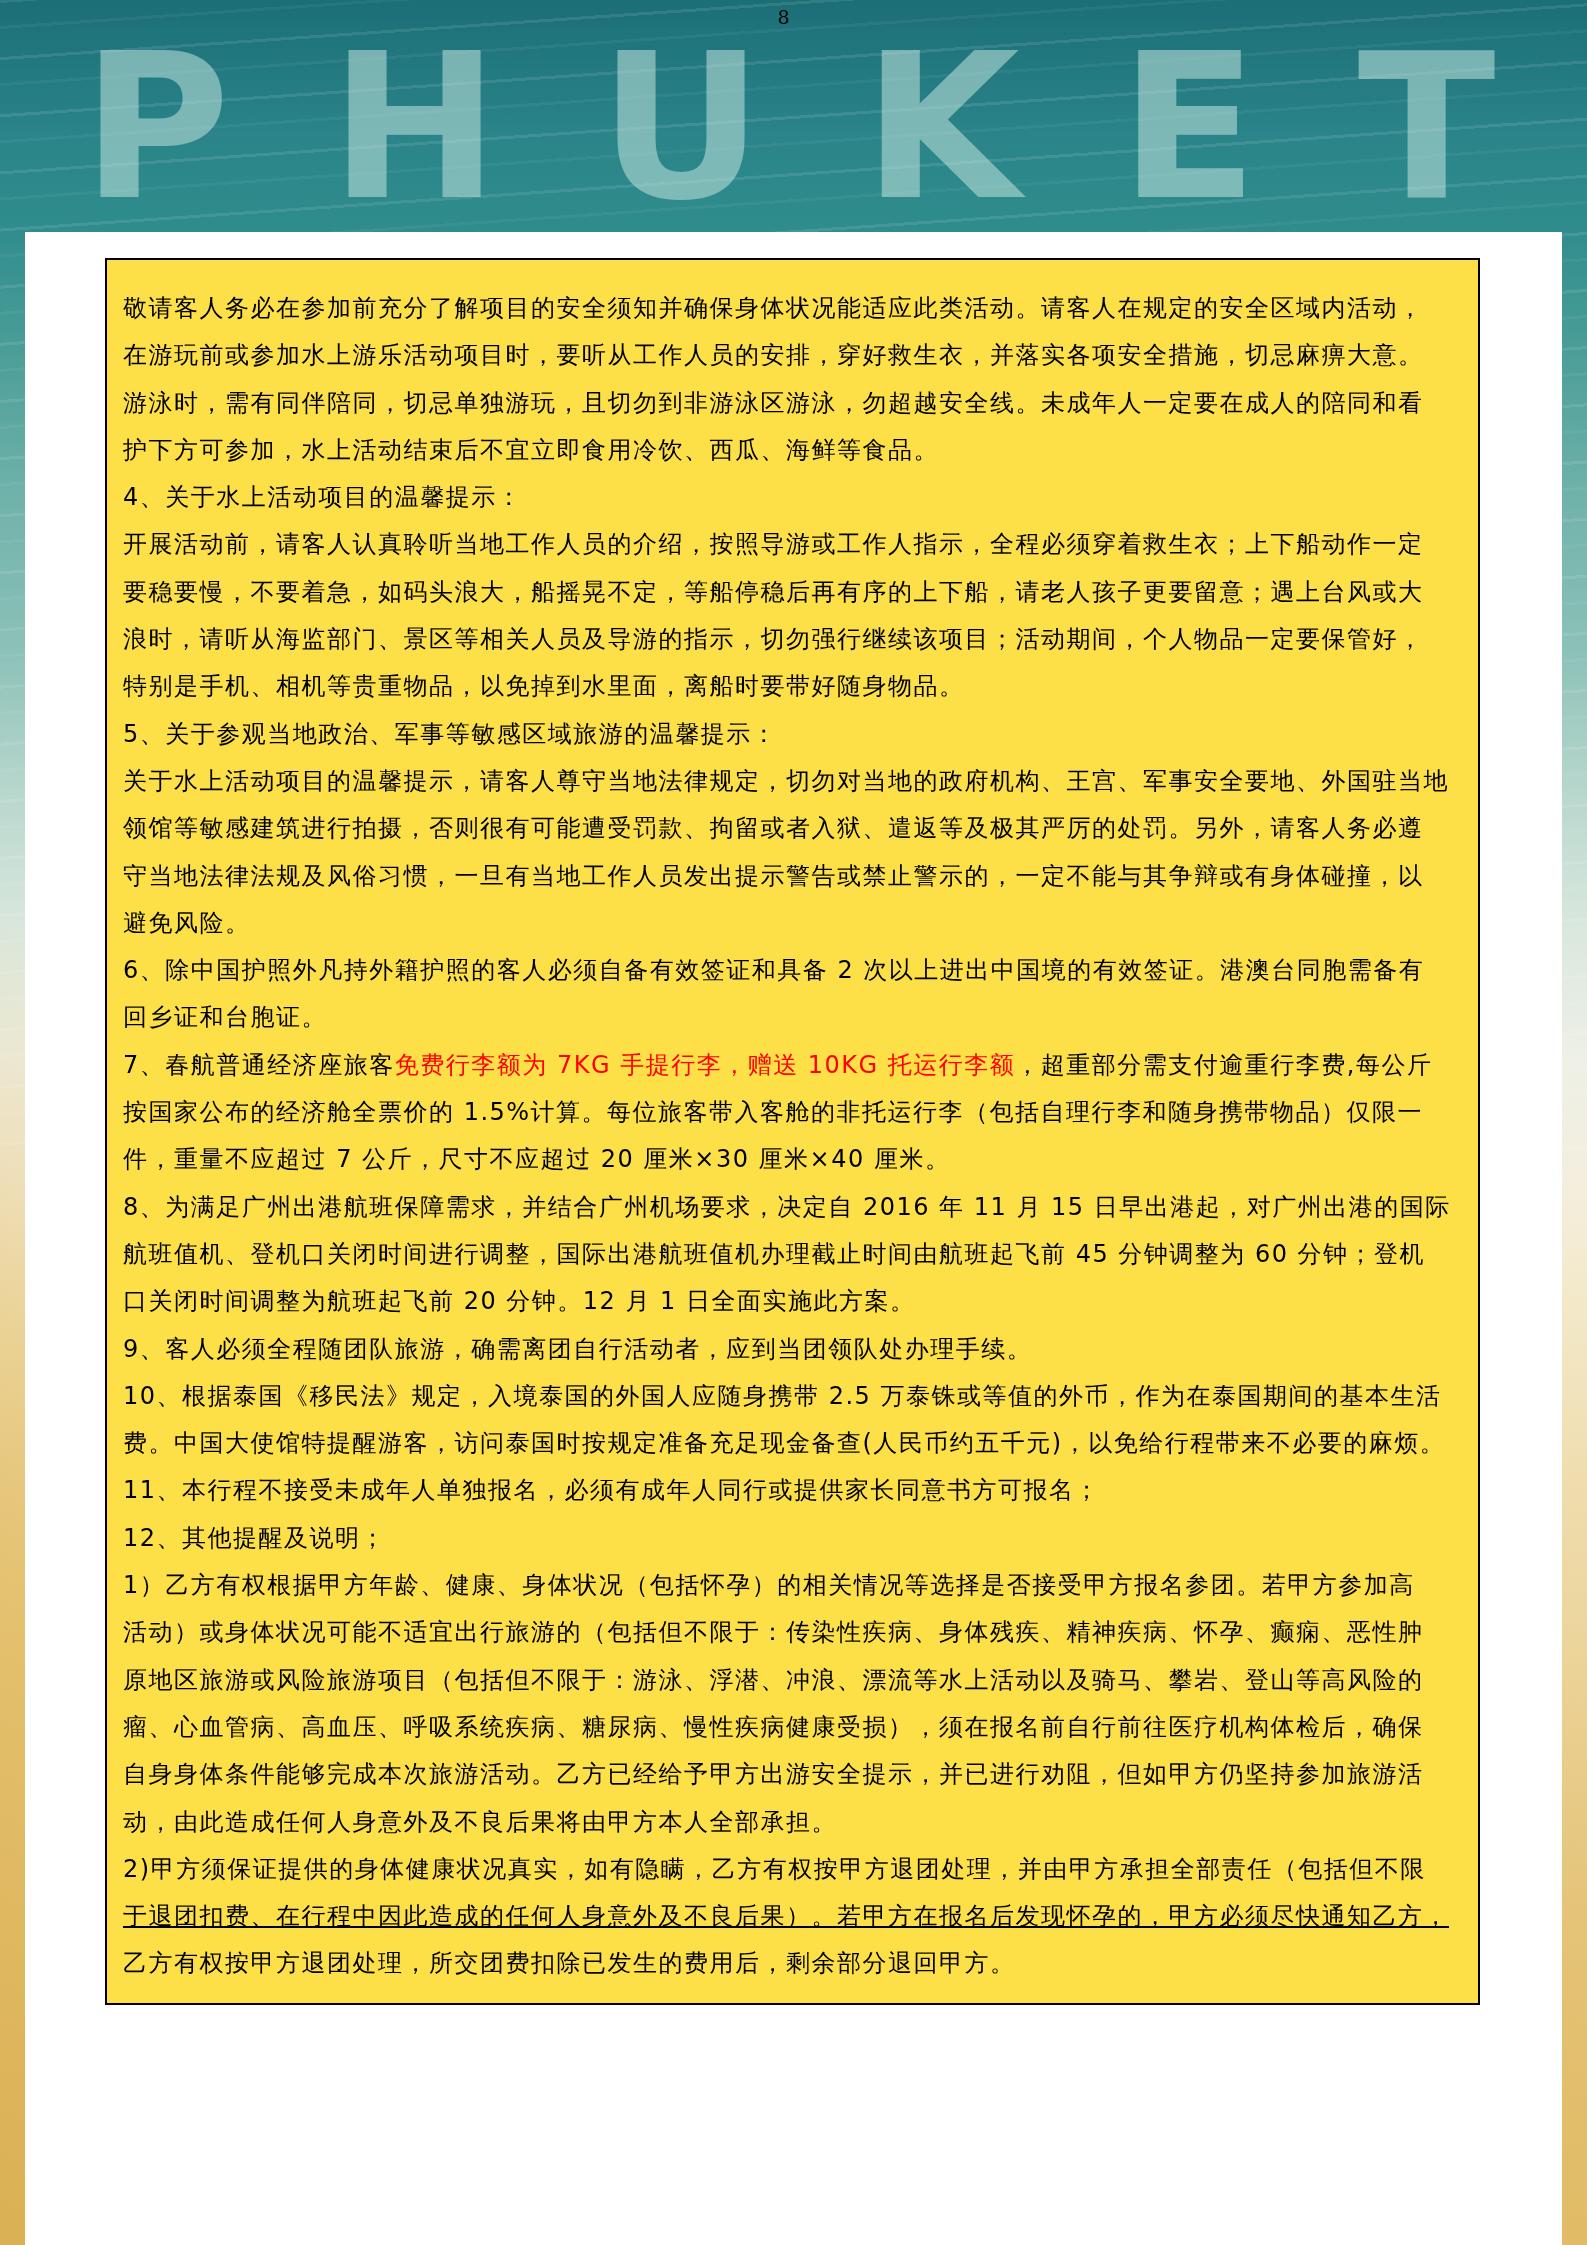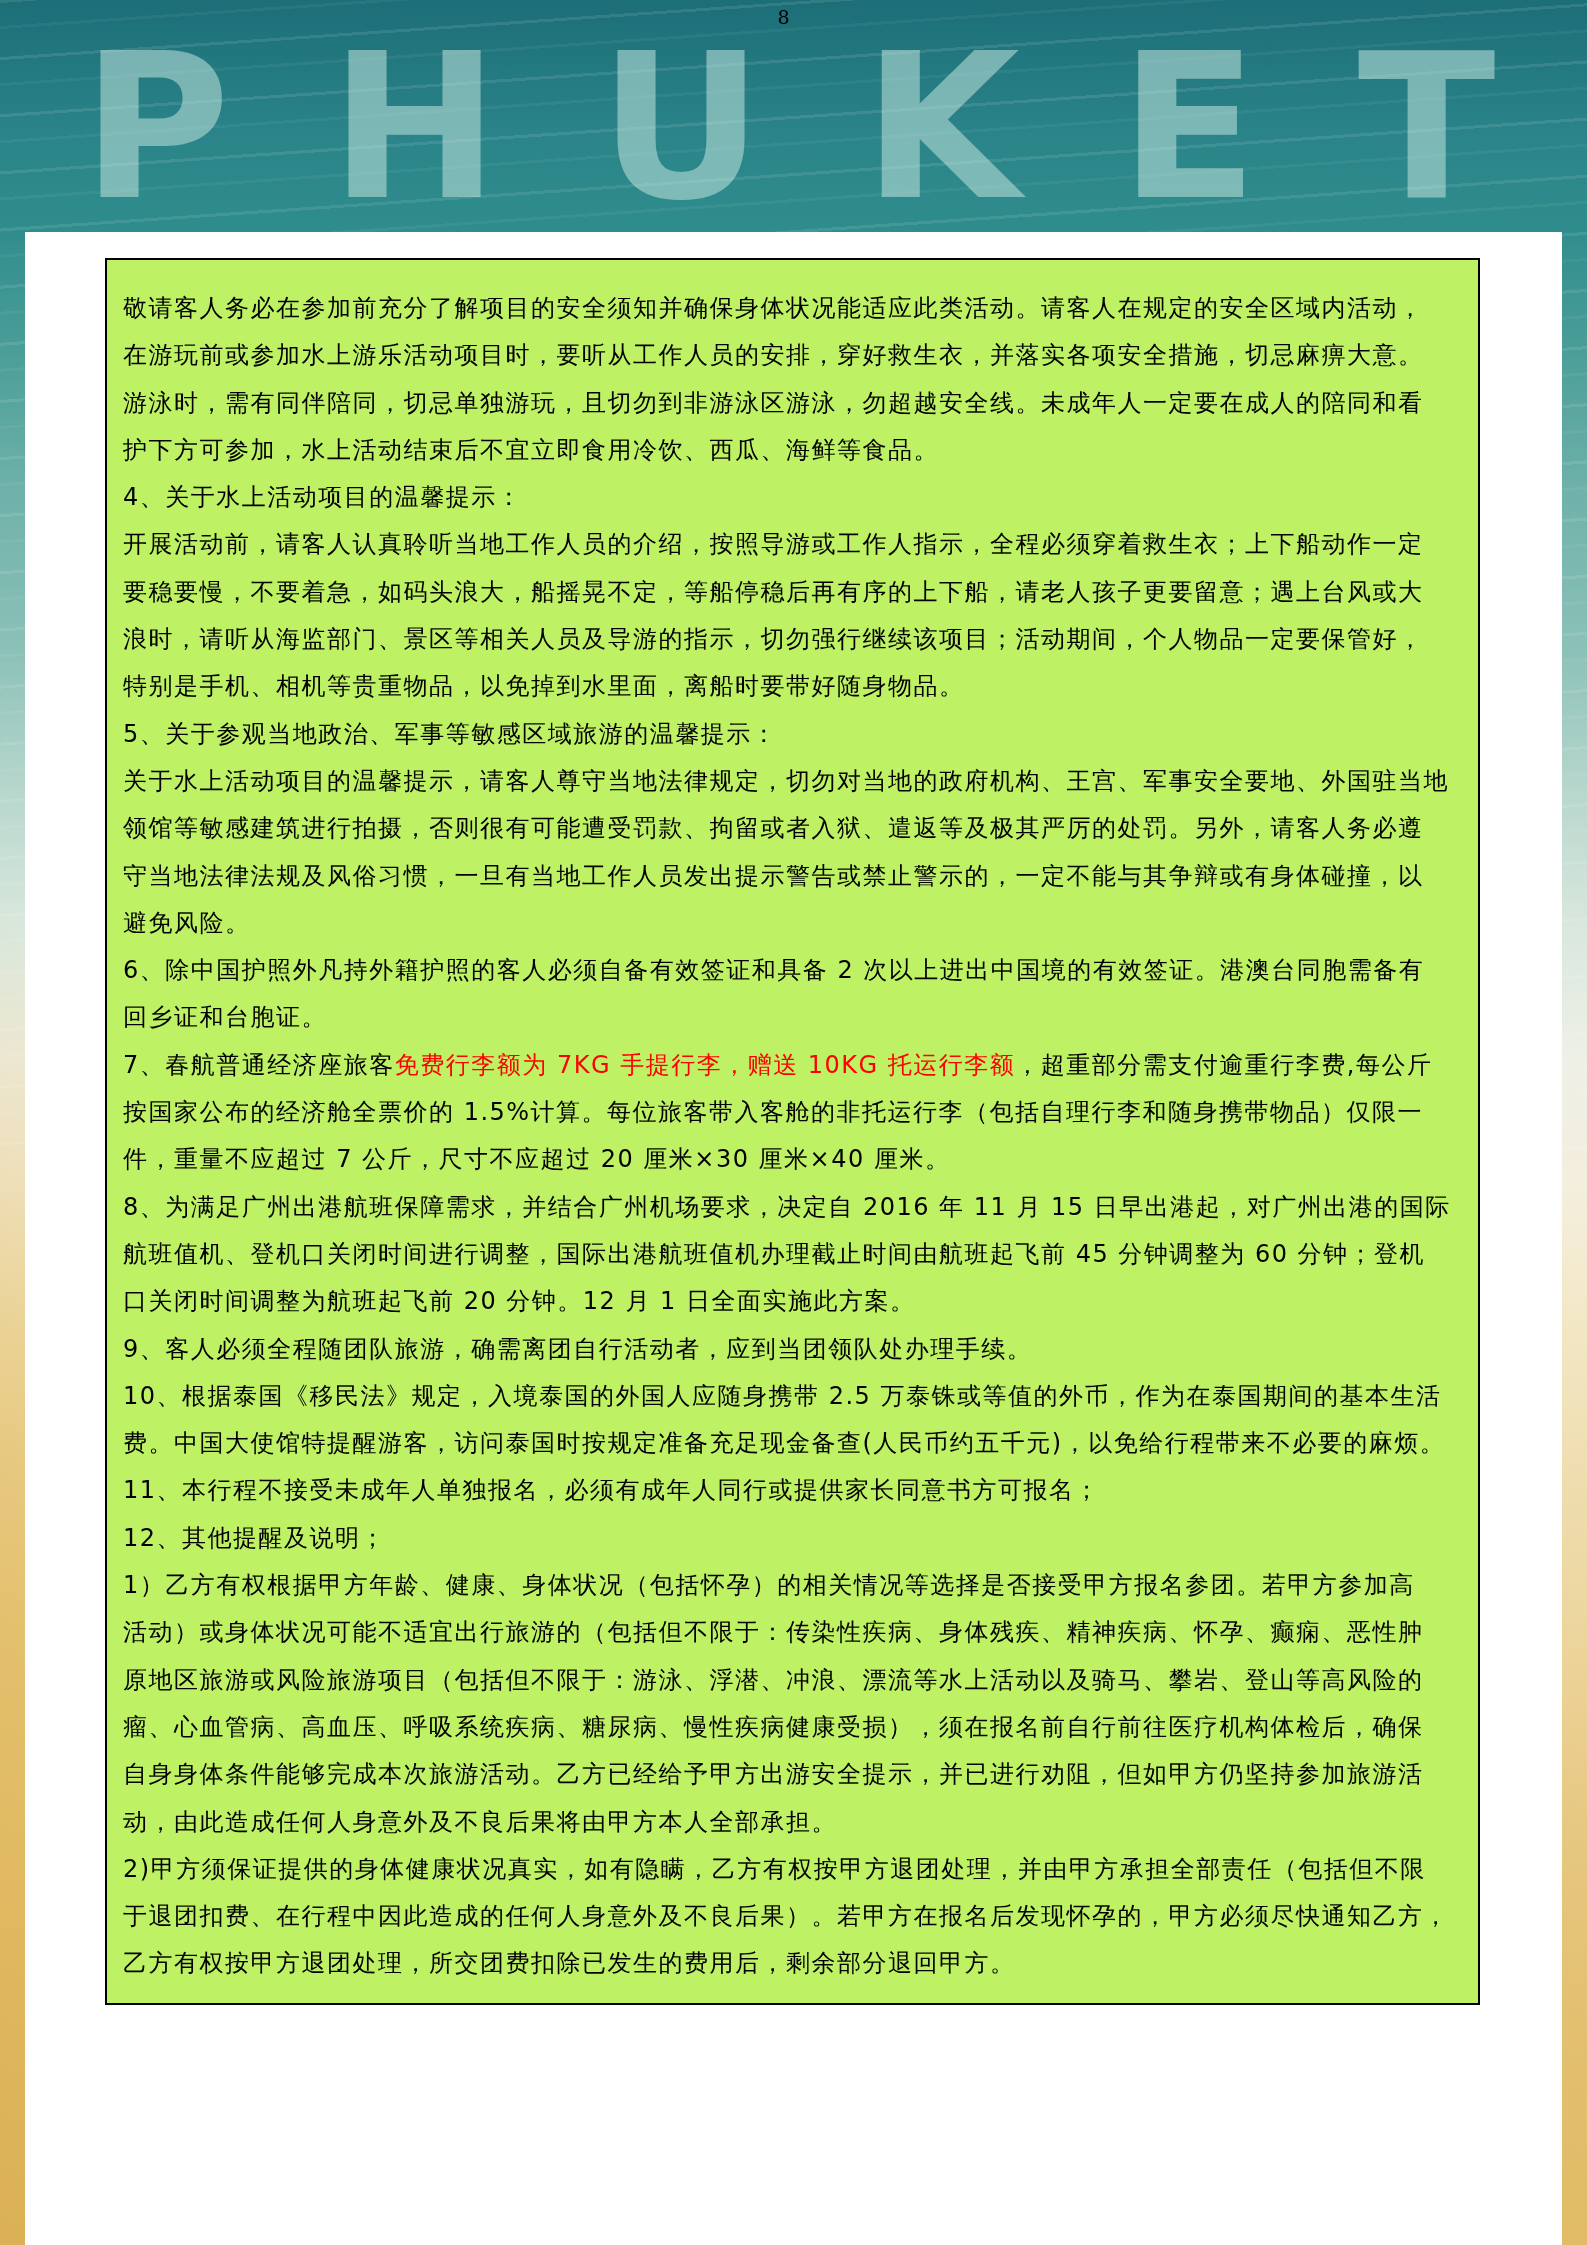--- a/index.html
+++ b/index.html
@@ -42,21 +42,21 @@
     font-family:"DejaVu Serif","Liberation Serif",serif;
   }
   
   .white-page{
     position:absolute;left:25px;right:25px;top:232px;bottom:0;
     background:#fff;
   }
   
   .notice-box{
     position:absolute;left:105px;top:258px;width:1375px;height:1747px;
-    border:2px solid #000;background:#bef264;box-sizing:border-box;
+    border:2px solid #000;background:#fde047;box-sizing:border-box;
     padding:25px 14px 10px 16px;overflow:hidden;
   }
   .line{
     height:47.3px;line-height:47.3px;white-space:nowrap;
     font-size:24px;letter-spacing:1.5px;color:#000;
   }
 </style>
 </head>
 <body>
 
@@ -93,15 +93,15 @@
     <div class="line"><span style="color: rgb(0, 0, 0);">费。中国大使馆特提醒游客，访问泰国时按规定准备充足现金备查(人民币约五千元)，以免给行程带来不必要的麻烦。</span></div>
     <div class="line"><span style="color: rgb(0, 0, 0);">11、本行程不接受未成年人单独报名，必须有成年人同行或提供家长同意书方可报名；</span></div>
     <div class="line"><span style="color: rgb(0, 0, 0);">12、其他提醒及说明；</span></div>
     <div class="line"><span style="color: rgb(0, 0, 0);">1）乙方有权根据甲方年龄、健康、身体状况（包括怀孕）的相关情况等选择是否接受甲方报名参团。若甲方参加高</span></div>
     <div class="line"><span style="color: rgb(0, 0, 0);">活动）或身体状况可能不适宜出行旅游的（包括但不限于：传染性疾病、身体残疾、精神疾病、怀孕、癫痫、恶性肿</span></div>
     <div class="line"><span style="color: rgb(0, 0, 0);">原地区旅游或风险旅游项目（包括但不限于：游泳、浮潜、冲浪、漂流等水上活动以及骑马、攀岩、登山等高风险的</span></div>
     <div class="line"><span style="color: rgb(0, 0, 0);">瘤、心血管病、高血压、呼吸系统疾病、糖尿病、慢性疾病健康受损），须在报名前自行前往医疗机构体检后，确保</span></div>
     <div class="line"><span style="color: rgb(0, 0, 0);">自身身体条件能够完成本次旅游活动。乙方已经给予甲方出游安全提示，并已进行劝阻，但如甲方仍坚持参加旅游活</span></div>
     <div class="line"><span style="color: rgb(0, 0, 0);">动，由此造成任何人身意外及不良后果将由甲方本人全部承担。</span></div>
     <div class="line"><span style="color: rgb(0, 0, 0);">2)甲方须保证提供的身体健康状况真实，如有隐瞒，乙方有权按甲方退团处理，并由甲方承担全部责任（包括但不限</span></div>
-    <div class="line"><span style="color: rgb(0, 0, 0);">于退团扣费、在行程中因此造成的任何人身意外及不良后果）。若甲方在报名后发现怀孕的，甲方必须尽快通知乙方，</span></div>
+    <div class="line"><span style="color: rgb(0, 0, 0); text-decoration: underline;">于退团扣费、在行程中因此造成的任何人身意外及不良后果）。若甲方在报名后发现怀孕的，甲方必须尽快通知乙方，</span></div>
     <div class="line"><span style="color: rgb(0, 0, 0);">乙方有权按甲方退团处理，所交团费扣除已发生的费用后，剩余部分退回甲方。</span></div>
   </div>
 
 </body></html>

